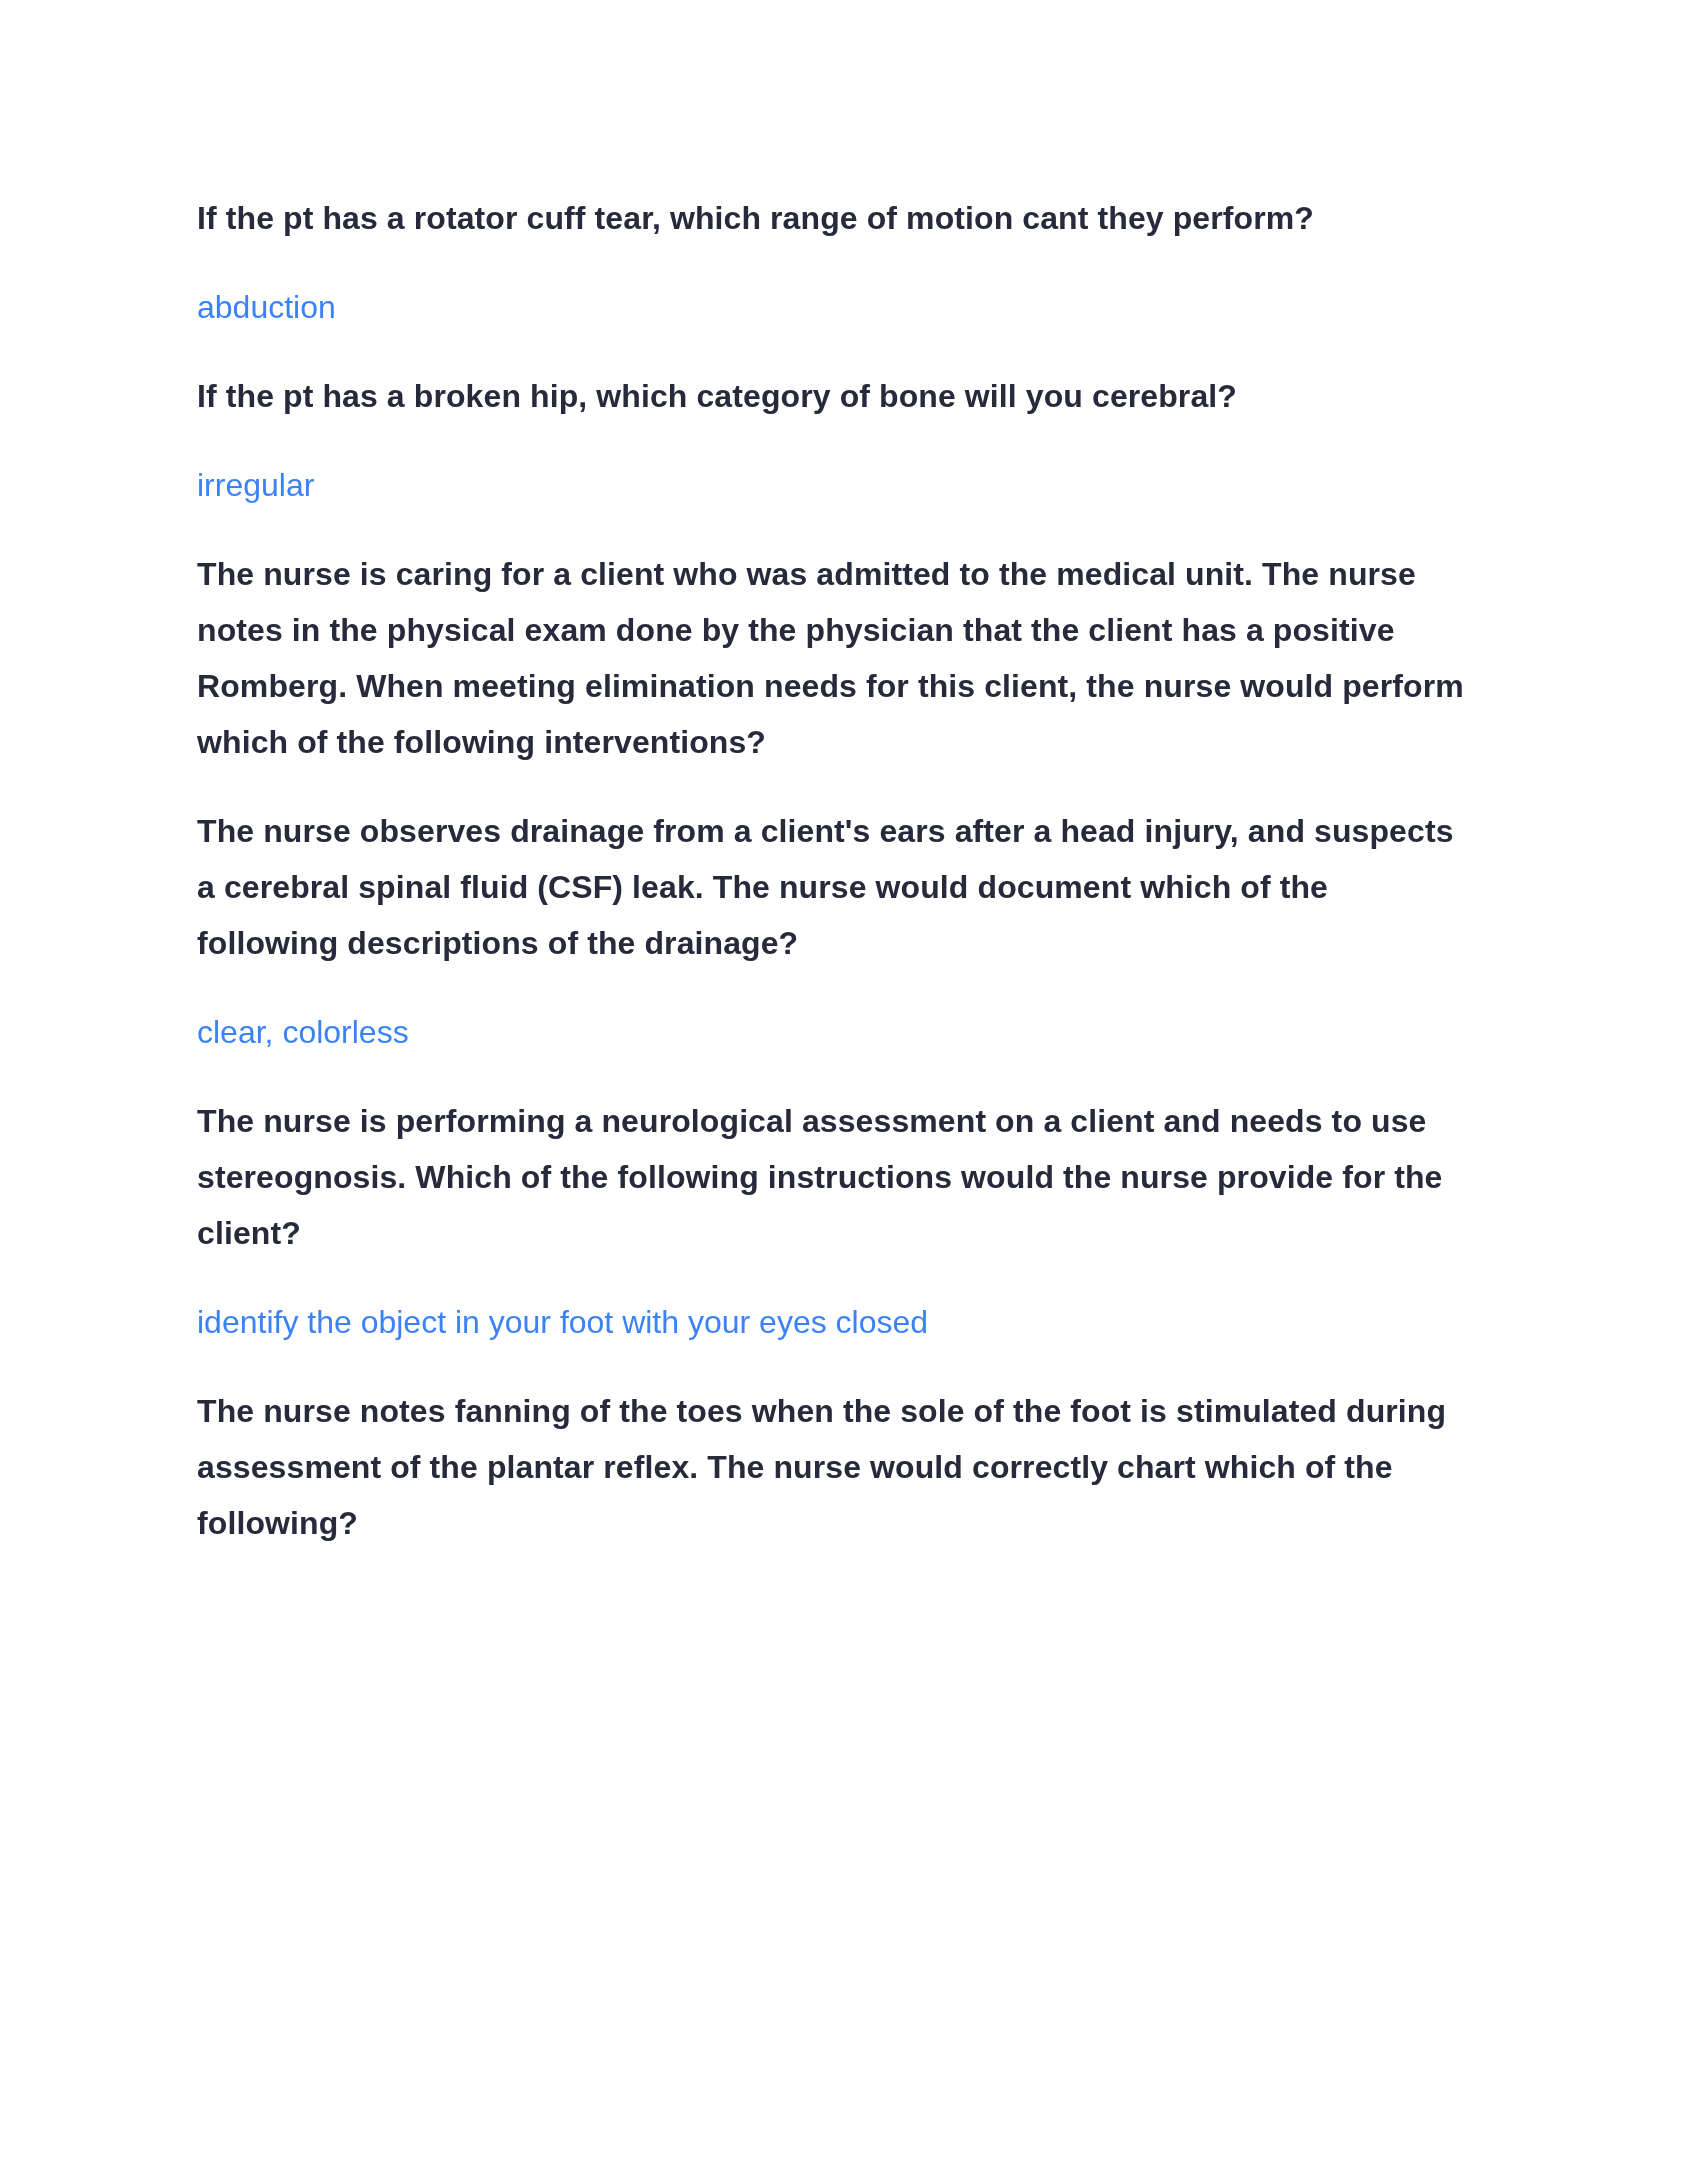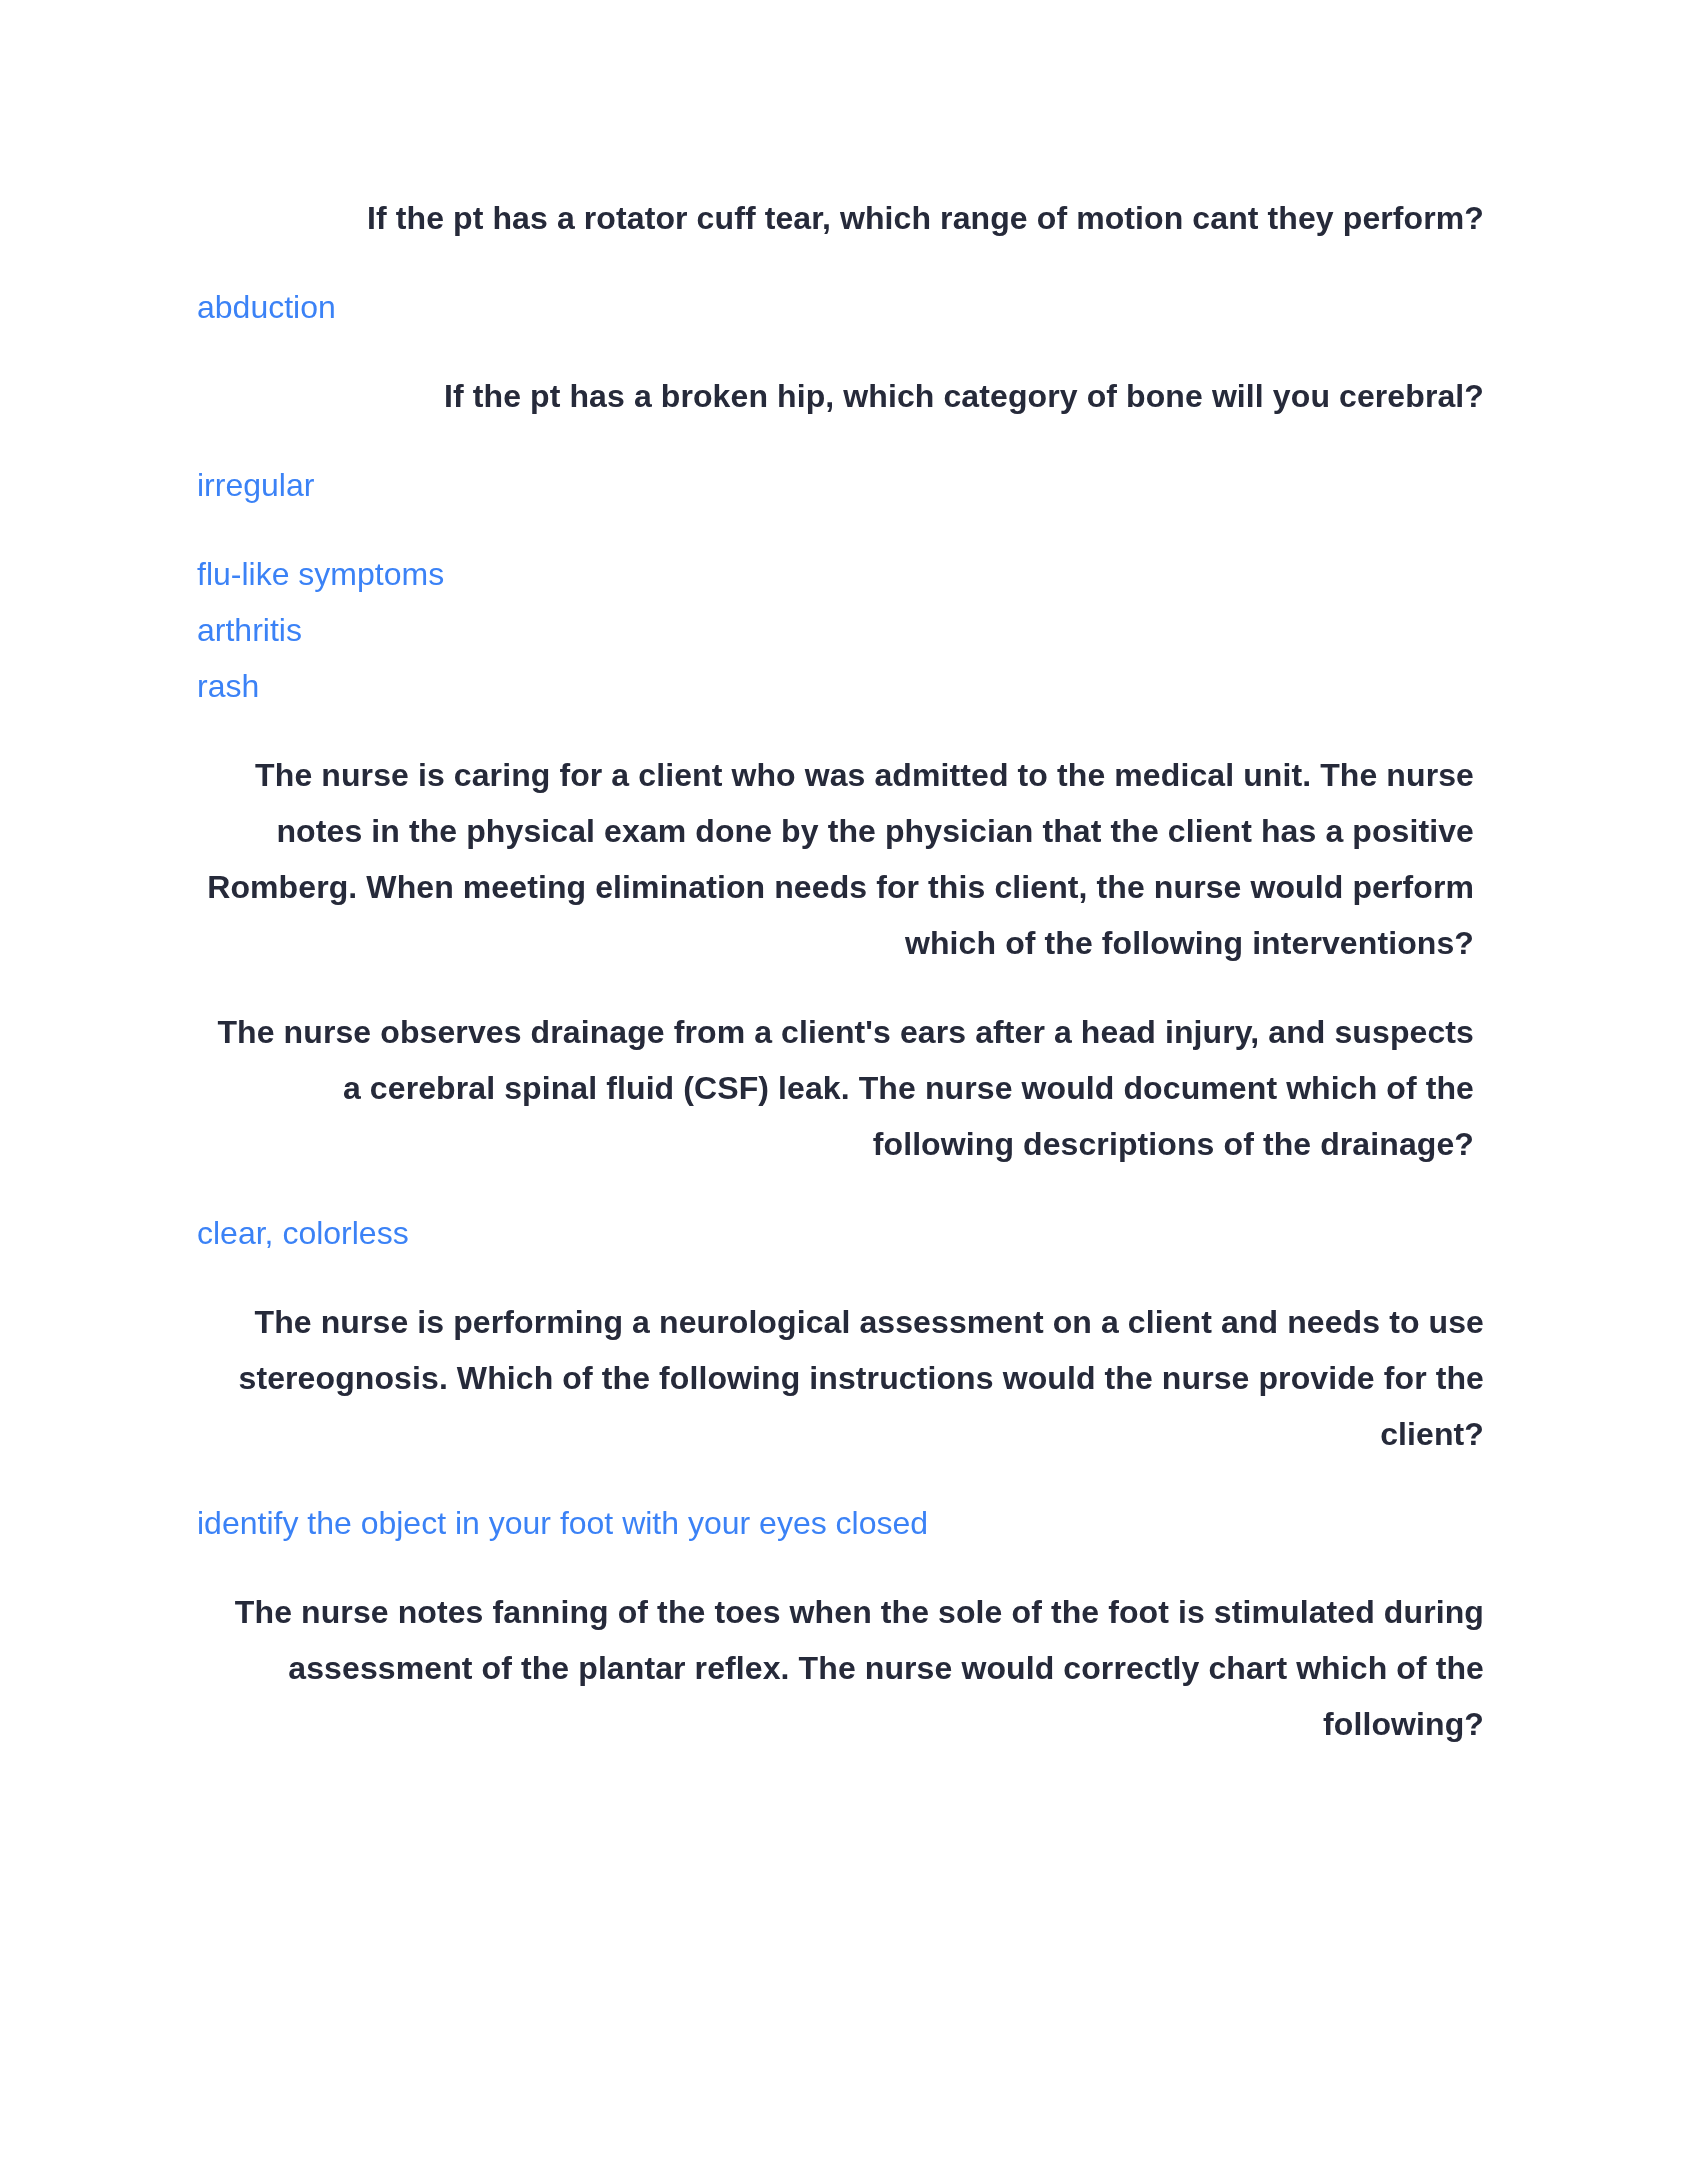--- a/index.html
+++ b/index.html
@@ -20,21 +20,20 @@
       left: 197px;
       top: 190px;
       width: 1287px;
     }
     .q {
       font-weight: bold;
       font-size: 32px;
       line-height: 56px;
       margin: 0 0 33px 0;
       letter-spacing: 0.1px;
-      text-align: right;
     }
     .a {
       font-weight: normal;
       font-size: 32px;
       line-height: 56px;
       margin: 0 0 33px 0;
       color: #3b82f6;
     }
     .a .line { display: block; }
   </style>
@@ -46,25 +45,20 @@
   <p class="q">If the pt has a rotator cuff tear, which range of motion cant they perform?</p>
   <div class="a">
     <span class="line">abduction</span>
   </div>
 
   <p class="q">If the pt has a broken hip, which category of bone will you cerebral?</p>
   <div class="a">
     <span class="line">irregular</span>
   </div>
 
-  <div class="a">
-    <span class="line">flu-like symptoms</span>
-    <span class="line">arthritis</span>
-    <span class="line">rash</span>
-  </div>
 
   <p class="q" style="width:1277px">The nurse is caring for a client who was admitted to the medical unit. The nurse notes in the physical exam done by the physician that the client has a positive Romberg. When meeting elimination needs for this client, the nurse would perform which of the following interventions?</p>
 
   <p class="q" style="width:1277px">The nurse observes drainage from a client's ears after a head injury, and suspects a cerebral spinal fluid (CSF) leak. The nurse would document which of the following descriptions of the drainage?</p>
   <div class="a">
     <span class="line">clear, colorless</span>
   </div>
 
   <p class="q" style="width:1287px">The nurse is performing a neurological assessment on a client and needs to use stereognosis. Which of the following instructions would the nurse provide for the client?</p>
   <div class="a">

